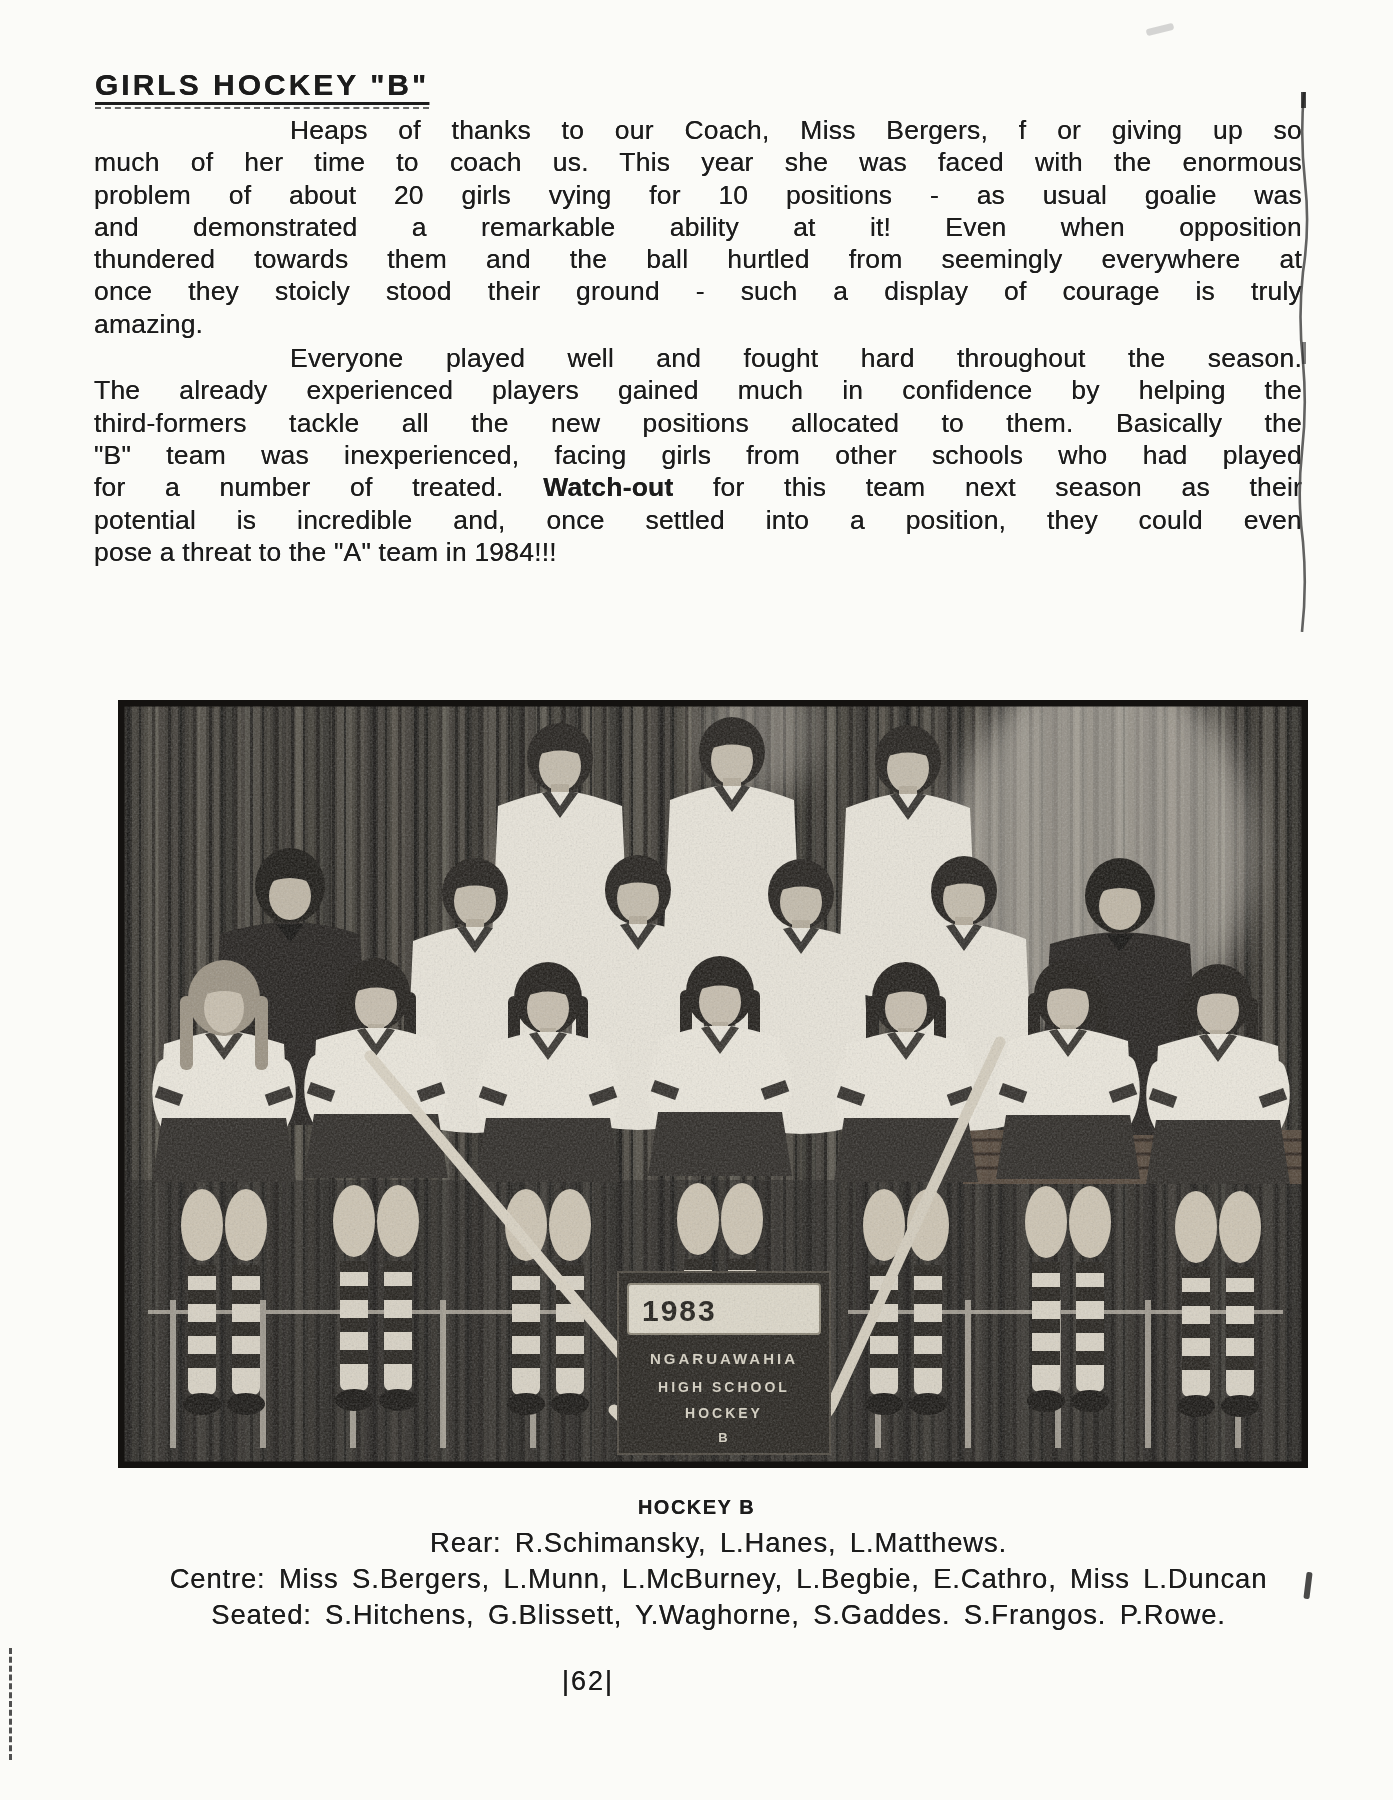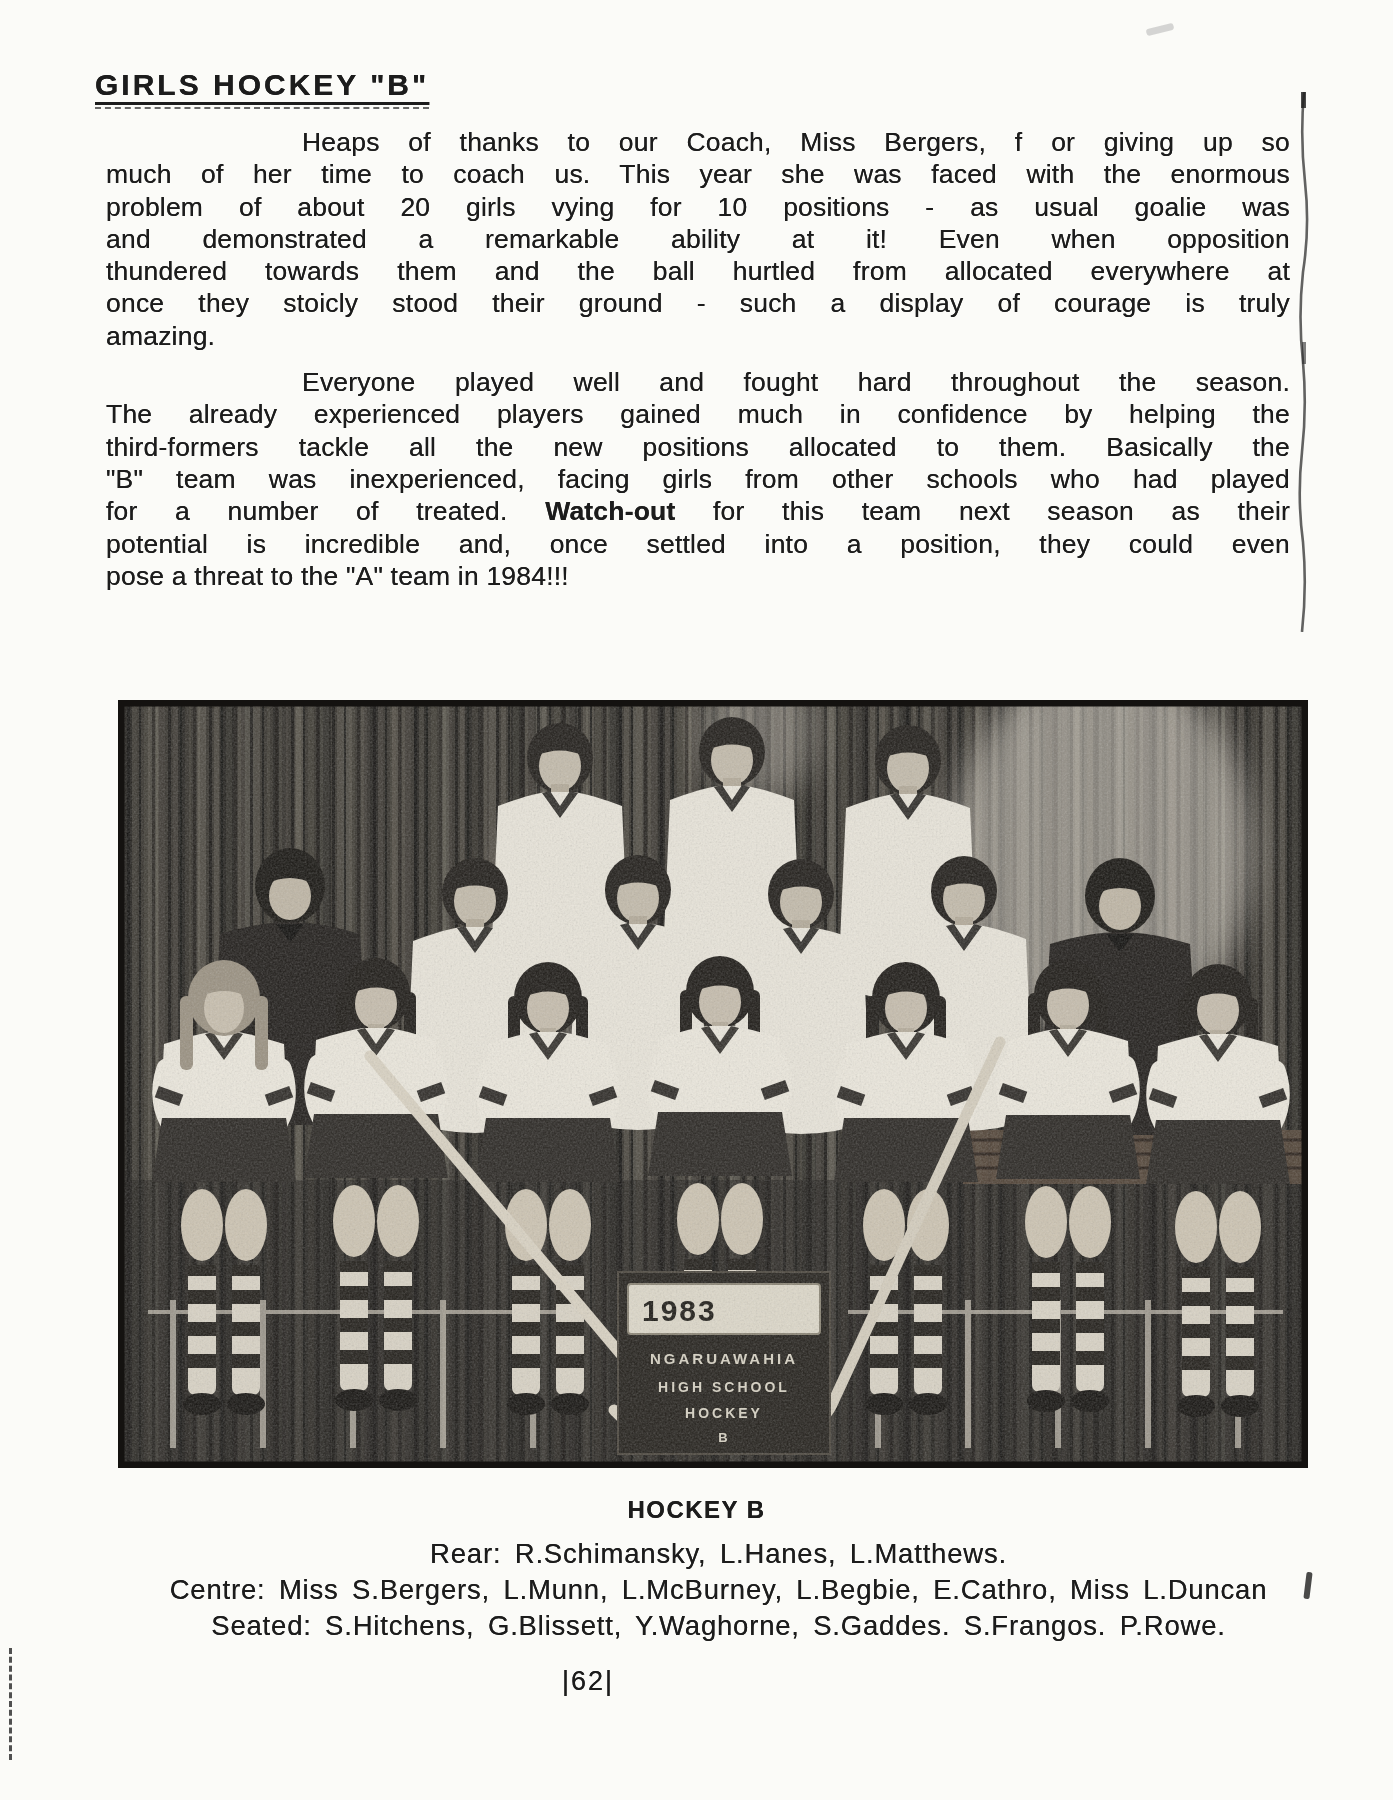--- a/index.html
+++ b/index.html
@@ -19,36 +19,36 @@
     text-underline-offset:7px;
     border-bottom:2px dashed rgba(25,25,25,.65);
     padding-bottom:6px;
   }
   .article{
     position:absolute;left:92px;top:112px;width:1212px;
     font-size:26.5px;line-height:32.3px;
     text-shadow:0 0 0.6px rgba(25,25,25,.9);
     letter-spacing:0.2px;
   }
-  .para{margin:14px;}
+  .para{margin:2px;}
   .line{
     text-align:justify;text-align-last:justify;
     height:32.3px;overflow:hidden;
   }
   .line.first{text-indent:196px;}
   .line.nojust{text-align-last:left;}
   .line b{font-weight:bold;}
   .photo-wrap{
     position:absolute;left:118px;top:700px;width:1190px;height:608px;
   }
   .caption{
     position:absolute;left:0;top:1496px;width:1393px;text-align:center;
     text-shadow:0 0 0.6px rgba(25,25,25,.9);
   }
-  .caption-title{font-size:24px;font-weight:bold;letter-spacing:1.5px;margin-bottom:12px;}
+  .caption-title{font-size:20px;font-weight:bold;letter-spacing:1.5px;margin-bottom:6px;}
   .caption-line{font-size:27.5px;line-height:36px;letter-spacing:0.8px;word-spacing:5px;margin-left:44px;}
   .page-number{
     position:absolute;left:0;top:1666px;width:1176px;text-align:center;
     font-size:27px;letter-spacing:2px;text-shadow:0 0 0.6px rgba(25,25,25,.9);
   }
   .artifact-right-edge{position:absolute;left:1294px;top:92px;width:24px;height:540px;}
   .artifact-caption-mark{
     position:absolute;left:1305px;top:1572px;width:6px;height:27px;
     background:#2a2a2a;transform:rotate(7deg);opacity:.85;border-radius:2px;
   }
@@ -67,21 +67,21 @@
 <div>
 
   <h1 class="page-title"><span class="ul">GIRLS HOCKEY "B"</span></h1>
 
   <div class="article">
       <div class="para">
         <div class="line first"><span>Heaps of thanks to our Coach, Miss Bergers, f or giving up so</span></div>
         <div class="line"><span>much of her time to coach us.  This year she was faced with the enormous</span></div>
         <div class="line"><span>problem of about 20 girls vying for 10 positions - as usual goalie was</span></div>
         <div class="line"><span>and demonstrated a remarkable ability at it!  Even when opposition</span></div>
-        <div class="line"><span>thundered towards them and the ball hurtled from allocated everywhere at</span></div>
+        <div class="line"><span>thundered towards them and the ball hurtled from seemingly everywhere at</span></div>
         <div class="line"><span>once they stoicly stood their ground - such a display of courage is truly</span></div>
         <div class="line nojust"><span>amazing.</span></div>
       </div>
       <div class="para">
         <div class="line first"><span>Everyone played well and fought hard throughout the season.</span></div>
         <div class="line"><span>The already experienced players gained much in confidence by helping the</span></div>
         <div class="line"><span>third-formers tackle all the new positions allocated to them.  Basically the</span></div>
         <div class="line"><span>"B" team was inexperienced, facing girls from other schools who had played</span></div>
         <div class="line"><span>for a number of treated.  </span><b>Watch-out</b><span> for this team next season as their</span></div>
         <div class="line"><span>potential is incredible and, once settled into a position, they could even</span></div>

